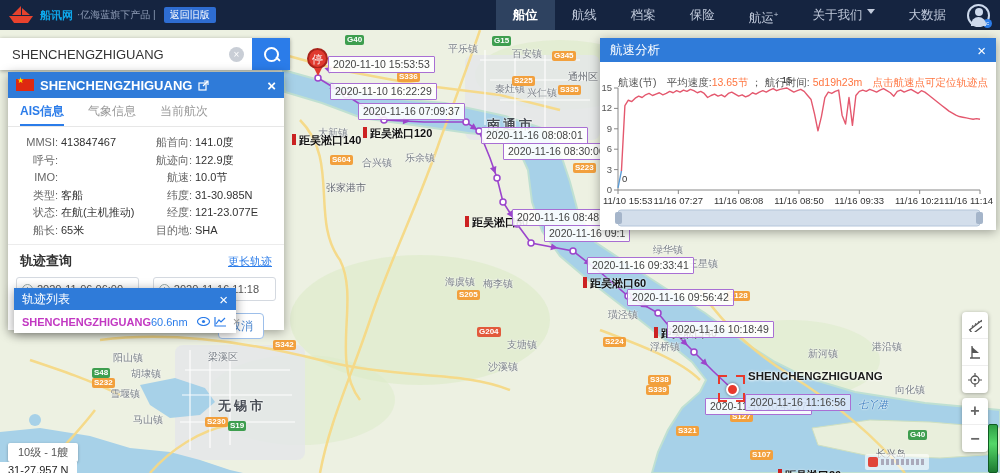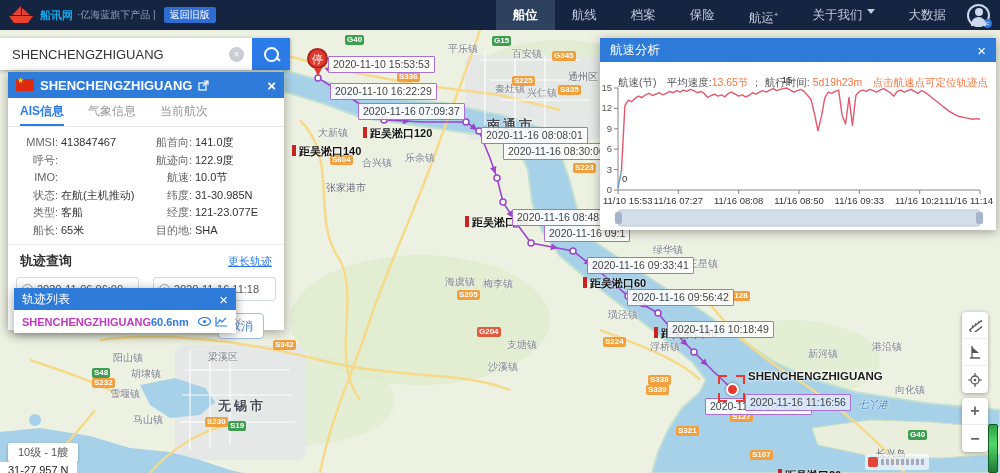--- a/index.html
+++ b/index.html
@@ -85,21 +85,21 @@
   .date-box{display:flex;align-items:center;border:1px solid #d4d9e0;border-radius:3px;height:22px;padding:0 5px;color:#555;font-size:11px;flex:1;white-space:nowrap;cursor:pointer;}
   .clock{width:9px;height:9px;border:1px solid #9aa;border-radius:50%;position:relative;margin-right:4px;flex:none;}
   .clock::after{content:"";position:absolute;left:4px;top:2px;width:1px;height:3px;background:#9aa;}
   .dash-sep{margin:0 5px;color:#999;}
   .btn-row{display:flex;justify-content:flex-end;padding:8px 20px 0 0;}
   .cancel-btn{width:46px;height:26px;border:1px solid #9dbfea;border-radius:4px;background:#fff;color:#4a86cf;font-size:12px;text-align:center;line-height:24px;cursor:pointer;box-sizing:border-box;}
   .track-popup{position:absolute;left:14px;top:288px;width:222px;z-index:12;box-shadow:0 2px 10px rgba(0,0,0,.4);}
   .popup-head{height:22px;background:#2f7bd9;color:#fff;font-size:12px;display:flex;align-items:center;padding:0 8px;}
   .popup-row{height:23px;background:#fff;display:flex;align-items:center;padding:0 8px;font-size:11px;}
   .p-name{color:#c238c2;font-weight:bold;}
-  .p-dist{color:#2b7ce9;margin-left:auto;margin-right:5px;font-weight:bold;}
+  .p-dist{color:#2b7ce9;margin-left:auto;margin-right:5px;}
   .p-ic{margin-left:4px;cursor:pointer;display:flex;align-items:center;}
   .p-x{color:#999;font-size:13px;margin-left:6px;cursor:pointer;}
   
   .speed-panel{position:absolute;left:600px;top:38px;width:396px;height:192px;background:#fff;z-index:10;box-shadow:0 2px 10px rgba(0,0,0,.35);}
   .sp-head{height:24px;background:#2f7bd9;color:#fff;font-size:12.5px;display:flex;align-items:center;padding:0 10px;}
   .sp-sub{position:absolute;top:30px;left:0;width:100%;display:flex;align-items:center;font-size:10.5px;color:#555;box-sizing:border-box;padding:0 8px 0 18px;}
   .sp-center{margin:8px auto;white-space:nowrap;}
   .orange{color:#ff7540;}
   .sp-hint{color:#ff7540;white-space:nowrap;}
   .sp-chart{position:absolute;top:0;left:0;}
@@ -214,21 +214,21 @@
         <span class="badge o" style="left:750px;top:420px;">S107</span>
         <span class="badge o" style="left:648px;top:345px;">S338</span>
         <span class="badge o" style="left:646px;top:355px;">S339</span>
         <span class="badge o" style="left:676px;top:396px;">S321</span>
         <span class="badge g" style="left:908px;top:400px;">G40</span>
         <span class="badge g" style="left:92px;top:338px;">S48</span>
         <span class="badge o" style="left:92px;top:348px;">S232</span>
         <span class="badge o" style="left:273px;top:310px;">S342</span>
         <span class="badge o" style="left:205px;top:387px;">S230</span>
         <span class="badge g" style="left:228px;top:391px;">S19</span>
-        <span class="dist" style="left:292px;top:114px;text-align:right;">距吴淞口140</span>
+        <span class="dist" style="left:292px;top:103px;text-align:right;">距吴淞口140</span>
         <span class="dist" style="left:363px;top:96px;">距吴淞口120</span>
         <span class="dist" style="left:465px;top:185px;">距吴淞口80</span>
         <span class="dist" style="left:583px;top:246px;">距吴淞口60</span>
         <span class="dist" style="left:654px;top:296px;">距吴淞口40</span>
         <span class="dist" style="left:778px;top:415px;margin-top:23px;">距吴淞口20</span>
         <span class="wp-label" style="left:328px;top:26px;">2020-11-10 15:53:53</span>
         <span class="wp-label" style="left:330px;top:53px;">2020-11-10 16:22:29</span>
         <span class="wp-label" style="left:358px;top:73px;">2020-11-16 07:09:37</span>
         <span class="wp-label" style="left:481px;top:97px;">2020-11-16 08:08:01</span>
         <span class="wp-label" style="left:503px;top:113px;">2020-11-16 08:30:00</span>
@@ -344,26 +344,26 @@
           </div>
           <div class="frow">
             <span class="flbl">呼号:</span>
             <span class="fval"></span>
           </div>
           <div class="frow">
             <span class="flbl">IMO:</span>
             <span class="fval"></span>
           </div>
           <div class="frow">
+            <span class="flbl">类型:</span>
+            <span class="fval">客船</span>
+          </div>
+          <div class="frow">
             <span class="flbl">状态:</span>
             <span class="fval">在航(主机推动)</span>
-          </div>
-          <div class="frow">
-            <span class="flbl">类型:</span>
-            <span class="fval">客船</span>
           </div>
           <div class="frow">
             <span class="flbl">船长:</span>
             <span class="fval">65米</span>
           </div>
         </div>
       <div class="fcol r" id="fields-right">
           <div class="frow">
             <span class="flbl">船首向:</span>
             <span class="fval">141.0度</span>

